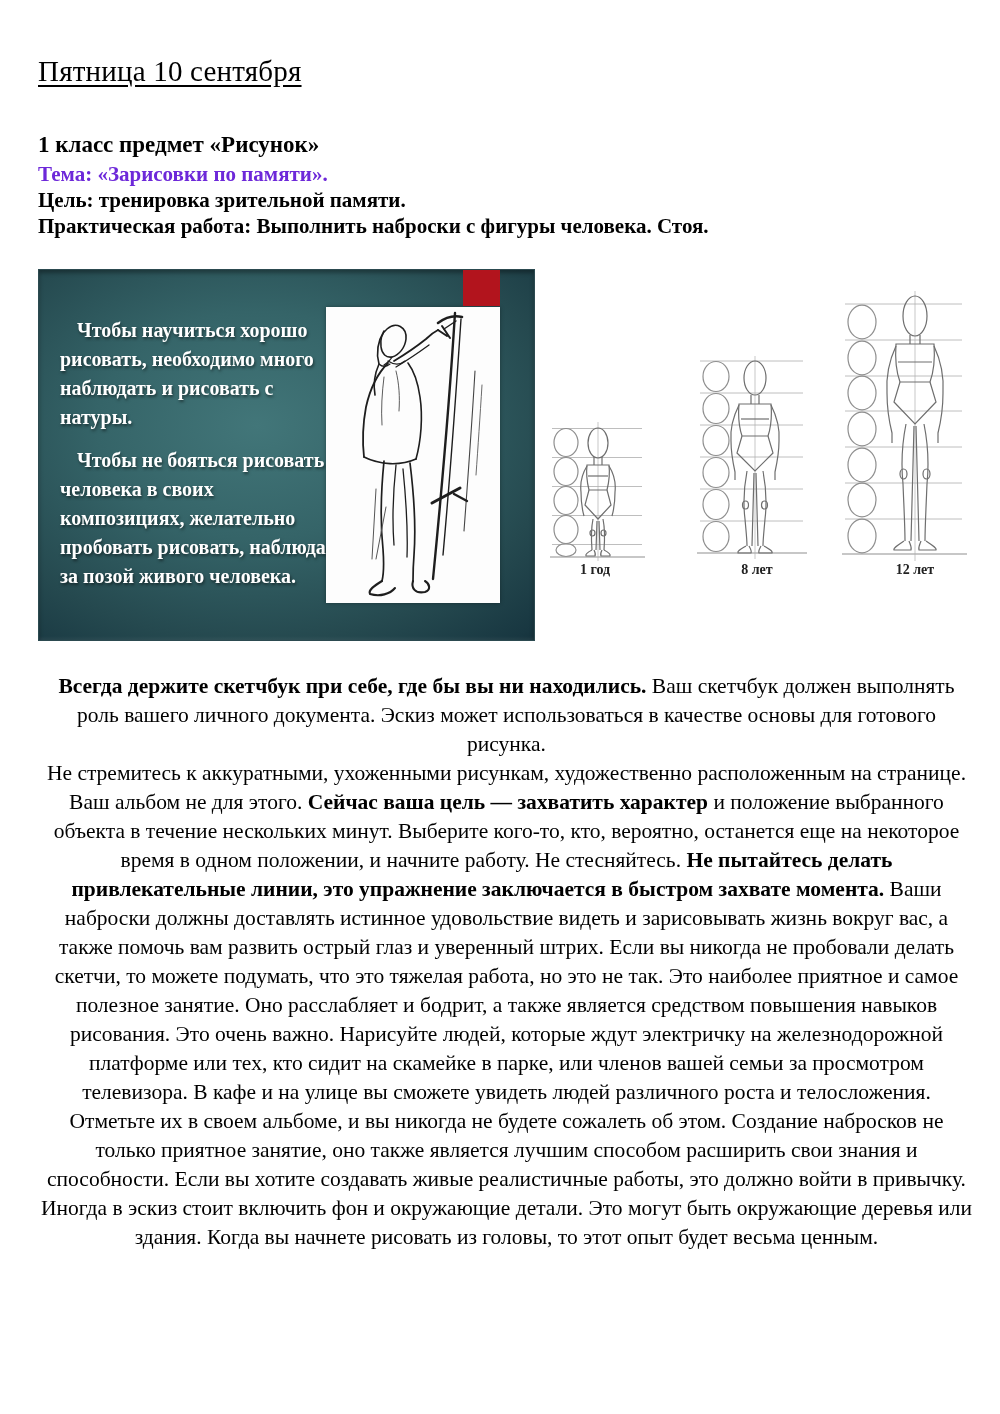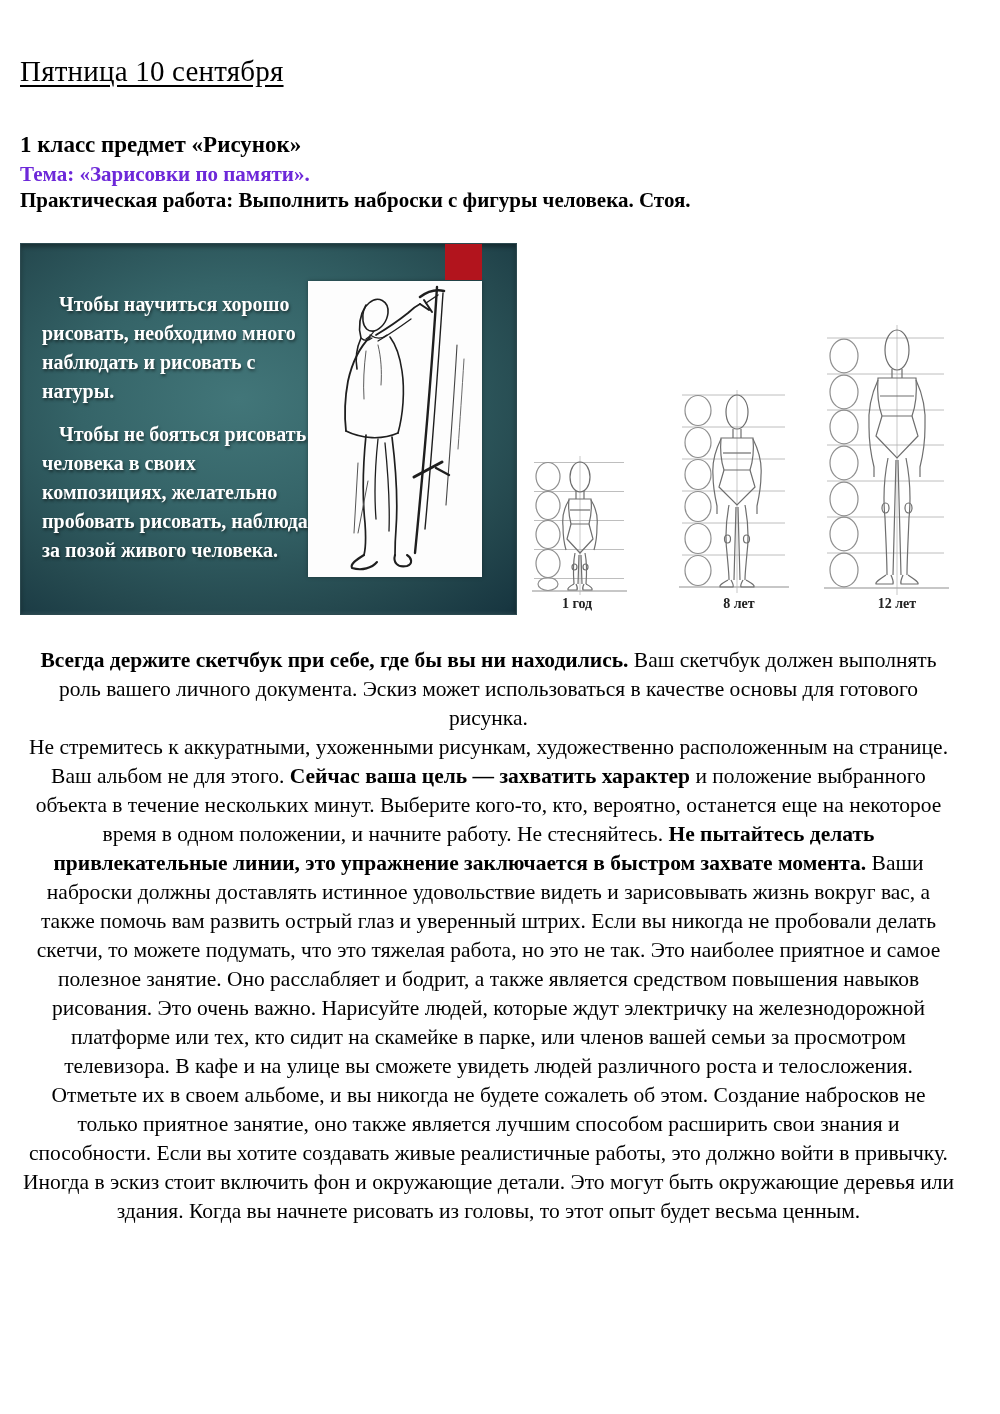--- a/index.html
+++ b/index.html
@@ -1,41 +1,41 @@
 <!DOCTYPE html>
 <html lang="ru"><head>
 <meta charset="utf-8">
 <style>
   html, body { margin:0; padding:0; background:#ffffff; }
   body {
     width:1000px; height:1414px; position:relative;
     font-family:"Liberation Serif","DejaVu Serif",serif;
     color:#000;
   }
-  .content { padding:0 25px 0 20px; }
+  .content { padding:0 25px 0 38px; }
 
   
   .doc-title {
     margin:55px 0 0 0;
     font-size:29px; font-weight:400;
     text-decoration:underline;
     text-underline-offset:4px;
     letter-spacing:.2px;
   }
 
   
   .lesson-header { margin-top:44px; }
   .lesson-header .h-line { font-weight:700; line-height:26px; }
   .lesson-header .h-line1 { font-size:23px; margin-bottom:3px; }
   .lesson-header .h-line2, .lesson-header .h-line3, .lesson-header .h-line4 { font-size:21px; }
 
   
   .figures-row {
     margin-top:30px;
-    display:flex; align-items:flex-end; gap:10px;
+    display:flex; gap:10px;
   }
 
   
   .slide {
     position:relative; width:497px; height:372px; flex:0 0 auto;
     background:
       radial-gradient(ellipse 420px 300px at 44% 42%, #427679 0%, #356468 38%, #25494f 72%, #183741 94%, #122e38 100%);
     border:1px solid #2c4a50;
     box-sizing:border-box;
     box-shadow: inset 0 3px 4px rgba(0,0,0,.35), inset 0 -2px 3px rgba(255,255,255,.06);
@@ -76,20 +76,21 @@
 </head>
 <body>
 
 <div class="content">
 
   <h1 class="doc-title">Пятница 10 сентября</h1>
 
   <div class="lesson-header">
     <div class="h-line h-line1">1 класс предмет «Рисунок»</div>
     <div class="h-line h-line2" style="color:#6d28d9">Тема: «Зарисовки по памяти».</div>
+    <div class="h-line h-line3">Цель: тренировка зрительной памяти.</div>
     <div class="h-line h-line4">Практическая работа: Выполнить наброски с фигуры человека. Стоя.</div>
   </div>
 
   <div class="figures-row">
 
     <div class="slide">
       <div class="slide-text">
         <p>Чтобы научиться хорошо рисовать, необходимо много наблюдать и рисовать с натуры.</p>
         <p>Чтобы не бояться рисовать человека в своих композициях, желательно пробовать рисовать, наблюдая за позой живого человека.</p>
       </div>

